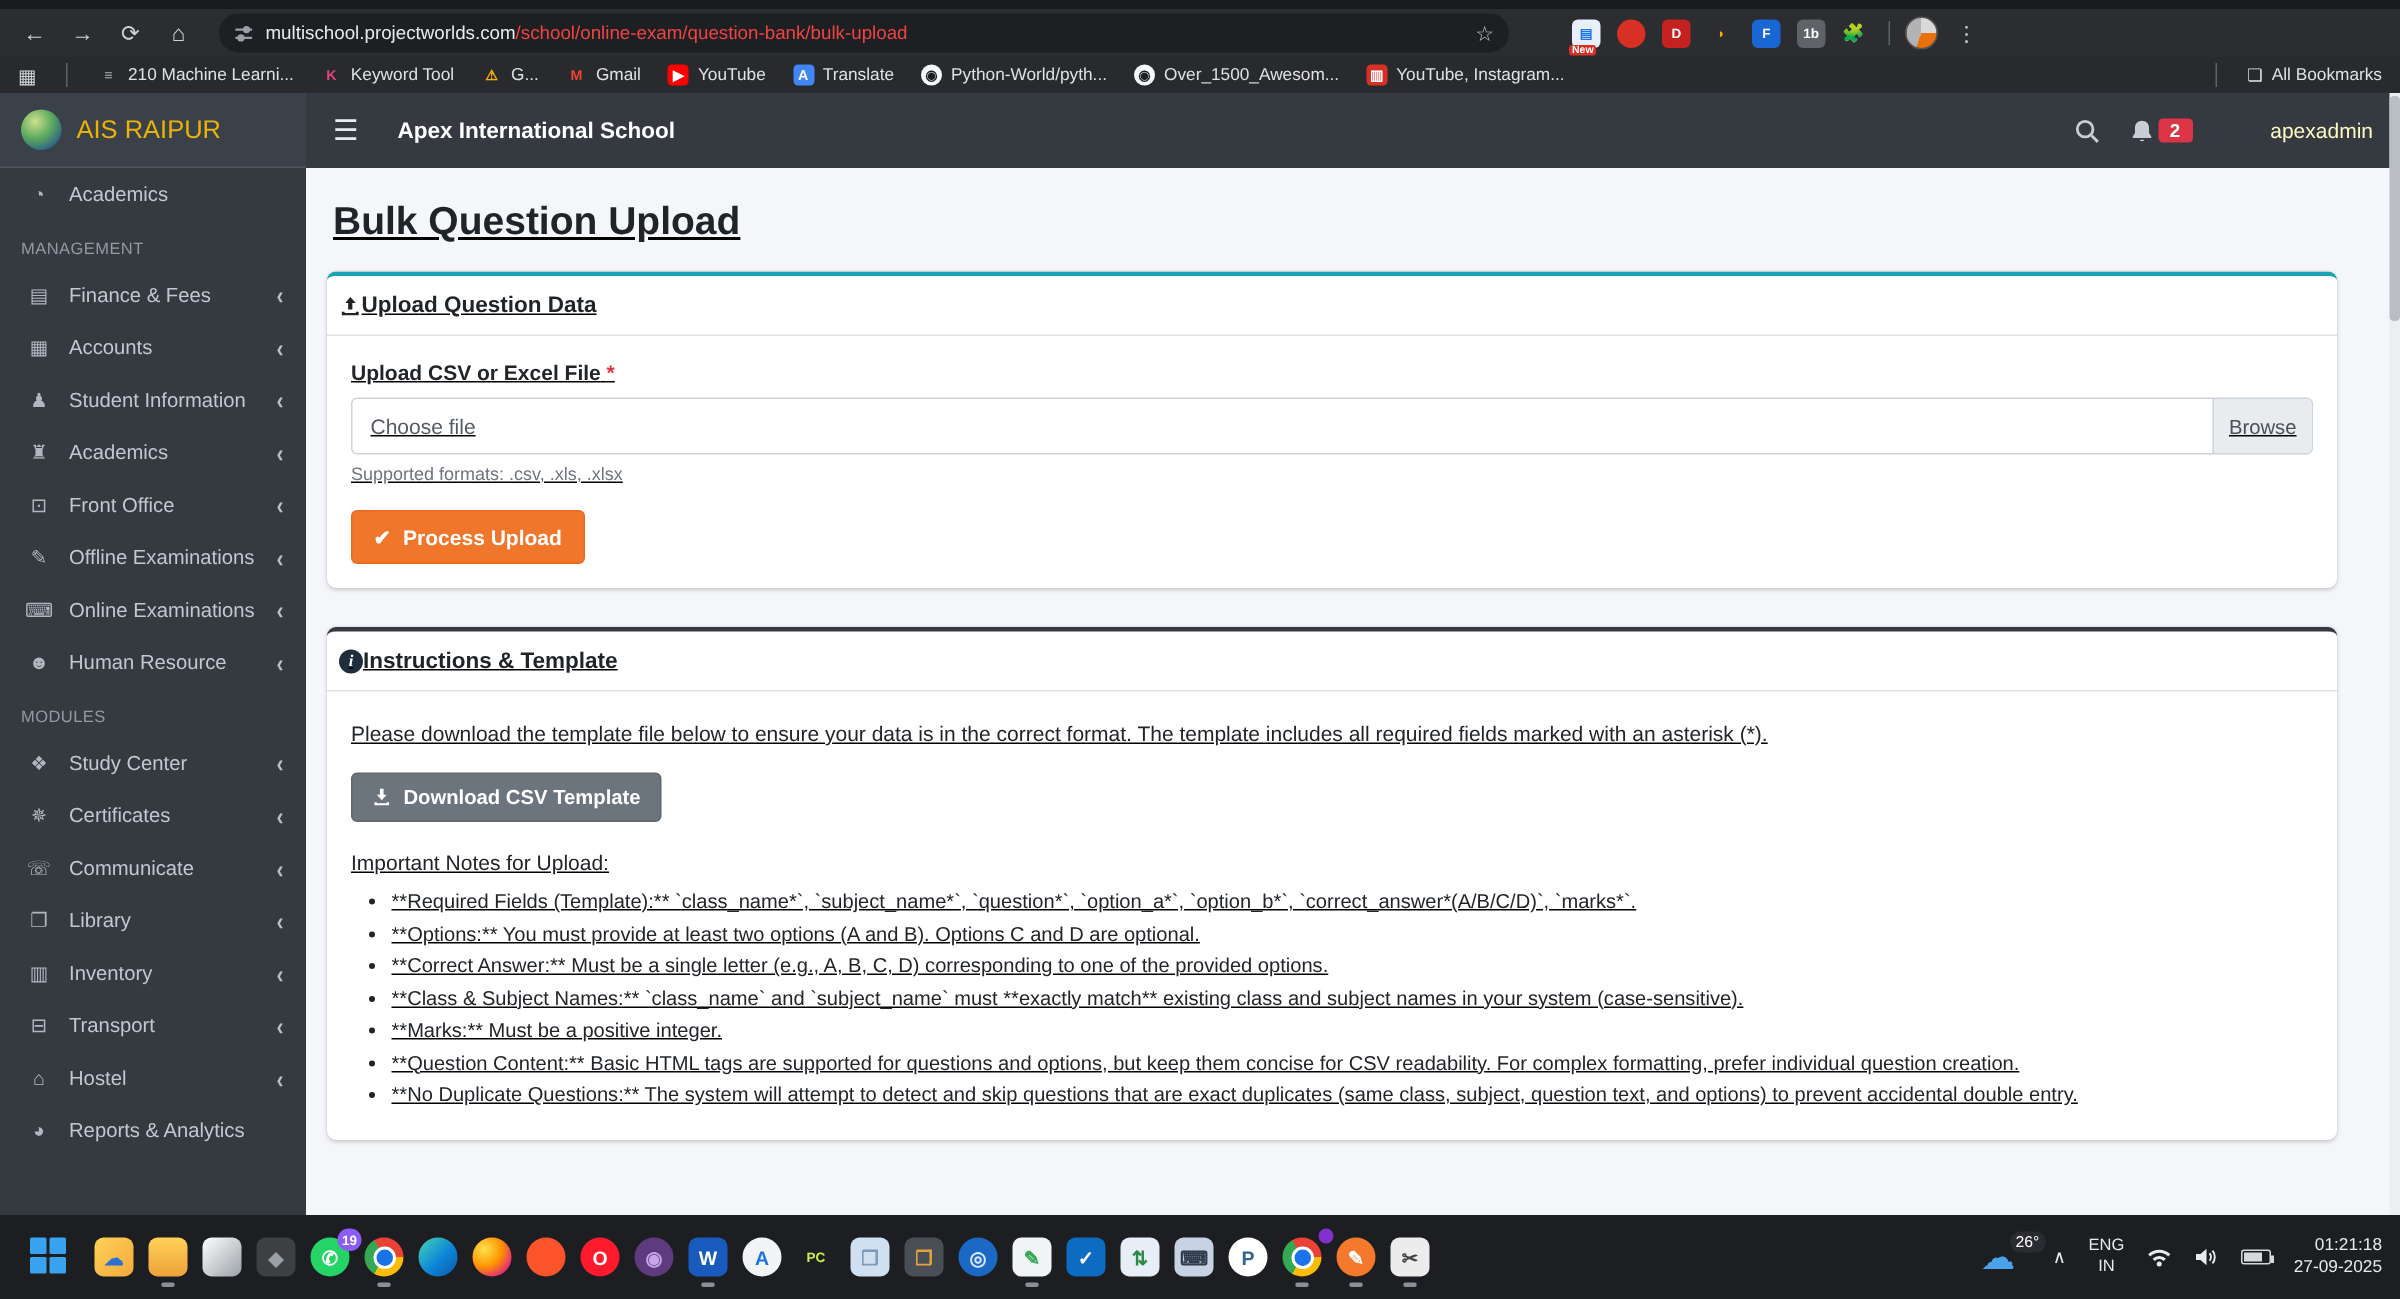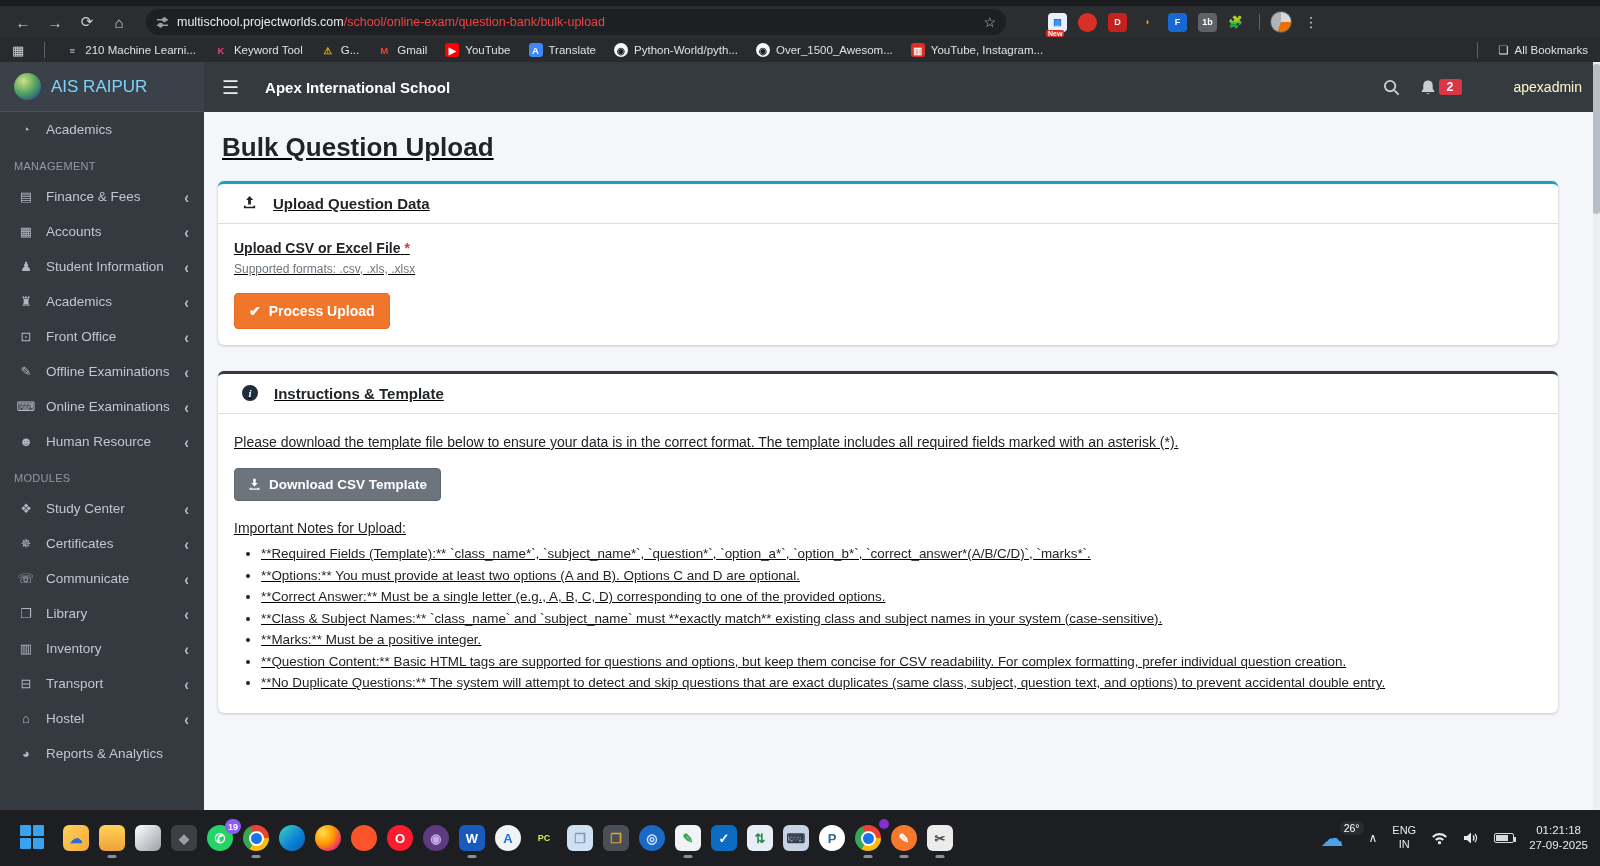--- a/index.html
+++ b/index.html
@@ -24,42 +24,42 @@
   .bm { display:flex; align-items:center; gap:6px; white-space:nowrap; }
   .bm-ico { width:14px; height:14px; border-radius:3px; display:flex; align-items:center; justify-content:center; font-size:9.5px; font-weight:bold; }
   .bm-grid { color:#cfd1d4; font-size:13px; }
   .bm-spacer { flex:1; }
 
   
   .app-row { display:flex; height:748px; }
   .sidebar { width:204px; background:#343a40; flex-shrink:0; }
   .brand { height:50px; background:#3b4148; display:flex; align-items:center; gap:10px; padding:0 14px; border-bottom:1px solid rgba(255,255,255,.1); }
   .brand-logo { width:27px; height:27px; border-radius:50%; background:radial-gradient(circle at 35% 30%,#cfe08a,#59a85e 45%,#2b5f8a 80%,#1d3d5c); flex-shrink:0; }
-  .brand-text { color:#7dd3fc; font-size:17px; }
+  .brand-text { color:#eab308; font-size:17px; }
   .nav-header { padding:13px 14px 7px; font-size:11px; color:#949aa2; letter-spacing:.3px; }
   .nav-item { height:35px; display:flex; align-items:center; gap:10px; padding:0 15px 0 16px; color:#c2c7d0; font-size:13.5px; cursor:pointer; }
   .nav-ico { width:20px; text-align:center; font-size:13px; color:#b0b8bf; }
   .nav-label { flex:1; white-space:nowrap; }
   .chev { color:#b8bfc6; font-size:14px; font-weight:bold; transform:scaleY(1.2); }
 
   .main { flex:1; display:flex; flex-direction:column; background:#f4f6f9; position:relative; }
   .navbar { height:50px; background:#343a40; display:flex; align-items:center; padding:0 18px; flex-shrink:0; }
   .burger { color:#e9ecef; font-size:19px; margin-right:26px; cursor:pointer; }
   .nav-title { color:#fff; font-weight:bold; font-size:15px; }
   .nav-right { margin-left:auto; display:flex; align-items:center; gap:20px; margin-right:28px; }
   .nbadge { background:#dc3545; color:#fff; font-size:12.5px; padding:1px 8px; border-radius:3px; font-weight:bold; }
   .bell-wrap { display:flex; align-items:center; gap:3px; }
   .username { color:#fef9c3; font-size:14px; margin-left:24px; }
 
   .content { flex:1; padding:14px 42px 0 14px;text-decoration:underline; }
   .page-title { font-size:26px; font-weight:bold; color:#1f2428; margin:6px 0 18px 4px; }
   .card { background:#fff; border-radius:6px; box-shadow:0 0 1px rgba(0,0,0,.12),0 1px 3px rgba(0,0,0,.18); margin-bottom:26px; }
   .card.teal { border-top:3px solid #17a2b8; }
   .card.dark { border-top:3px solid #343a40; }
-  .card-header { padding:11px 24px; border-bottom:1px solid rgba(0,0,0,.12); display:flex; align-items:flex-start; gap:16px; font-size:15px; font-weight:bold; color:#1f2428; }
+  .card-header { padding:11px 8px; border-bottom:1px solid rgba(0,0,0,.12); display:flex; align-items:flex-end; gap:0; font-size:15px; font-weight:bold; color:#1f2428; }
   .card-body { padding:16px; }
   .form-label { font-weight:bold; font-size:14px; color:#212529; }
   .req { color:#dc3545; }
   .file-group { display:flex; height:38px; margin-top:9px; border:1px solid #ced4da; border-radius:4px; overflow:hidden; background:#fff; }
   .file-text { flex:1; display:flex; align-items:center; padding:0 12px; color:#545b62; font-size:14px; }
   .browse { width:66px; background:#e9ecef; border-left:1px solid #ced4da; display:flex; align-items:center; justify-content:center; color:#495057; font-size:13.5px; cursor:pointer; }
   .hint { font-size:12px; color:#6c757d; margin-top:6px; }
   .btn-orange { display:inline-flex; align-items:center; gap:8px; background:#f0762b; border:1px solid #e96b1f; color:#fff; font-weight:bold; font-size:14px; padding:9px 14px; border-radius:4px; margin-top:17px; cursor:pointer; }
   .btn-grey { display:inline-flex; align-items:center; gap:8px; background:#6c757d; border:1px solid #60686f; color:#fff; font-weight:bold; font-size:13.5px; padding:8px 13px; border-radius:4px; cursor:pointer; }
   .info-ico { width:16px; height:16px; border-radius:50%; background:#1f2d3d; color:#fff; font-size:11px; font-weight:bold; display:flex; align-items:center; justify-content:center; font-family:"Liberation Serif",serif; font-style:italic; }
@@ -84,21 +84,21 @@
   .t-app.chrome::after { content:""; width:11px; height:11px; background:#1a73e8; border:2.5px solid #fff; border-radius:50%; }
   .tray { margin-left:auto; display:flex; align-items:center; gap:15px; color:#e8eaed; }
   .weather { position:relative; margin-right:10px; }
   .cloud { font-size:23px; color:#4aa3e8; }
   .temp { position:absolute; top:-4px; right:-20px; background:#2a2c31; color:#fff; font-size:10.5px; padding:1px 4px; border-radius:8px; }
   .chevup { font-size:12px; color:#e8eaed; }
   .lang { font-size:11px; line-height:1.25; text-align:center; }
   .battery { width:20px; height:10px; border:1px solid #d5d8dc; border-radius:2px; position:relative; }
   .battery::after { content:""; position:absolute; right:-3px; top:2.5px; width:2px; height:5px; background:#d5d8dc; }
   .battery i { position:absolute; left:1px; top:1px; bottom:1px; width:12px; background:#d5d8dc; }
-  .clock { font-size:11.5px; text-align:center; line-height:1.3; }
+  .clock { font-size:11.5px; text-align:right; line-height:1.3; }
   svg { display:block; }
 </style>
 </head>
 <body>
 
 <div class="titlebar"></div>
 <div class="toolbar">
   <div class="tbtn">←</div>
   <div class="tbtn">→</div>
   <div class="tbtn">⟳</div>
@@ -308,20 +308,24 @@
             <svg width="15" height="15" viewBox="0 0 16 16">
                 <path d="M8 1l4 4.4H9.5V10h-3V5.4H4.5z" fill="#1f2428"></path>
                 <path d="M2 11.5v2.5h12v-2.5h-2v1h-8v-1z" fill="#1f2428"></path>
               </svg>
           </span>
           <span>Upload Question Data</span>
         </div>
         <div class="card-body">
           <div class="form-label">
             <span>Upload CSV or Excel File</span> <span class="req">*</span>
+          </div>
+          <div class="file-group">
+            <span class="file-text">Choose file</span>
+            <span class="browse">Browse</span>
           </div>
           <div class="hint">Supported formats: .csv, .xls, .xlsx</div>
           <div class="btn-orange">
             <span>✔</span>
             <span>Process Upload</span>
           </div>
         </div>
       </div>
 
       <div class="card dark">

